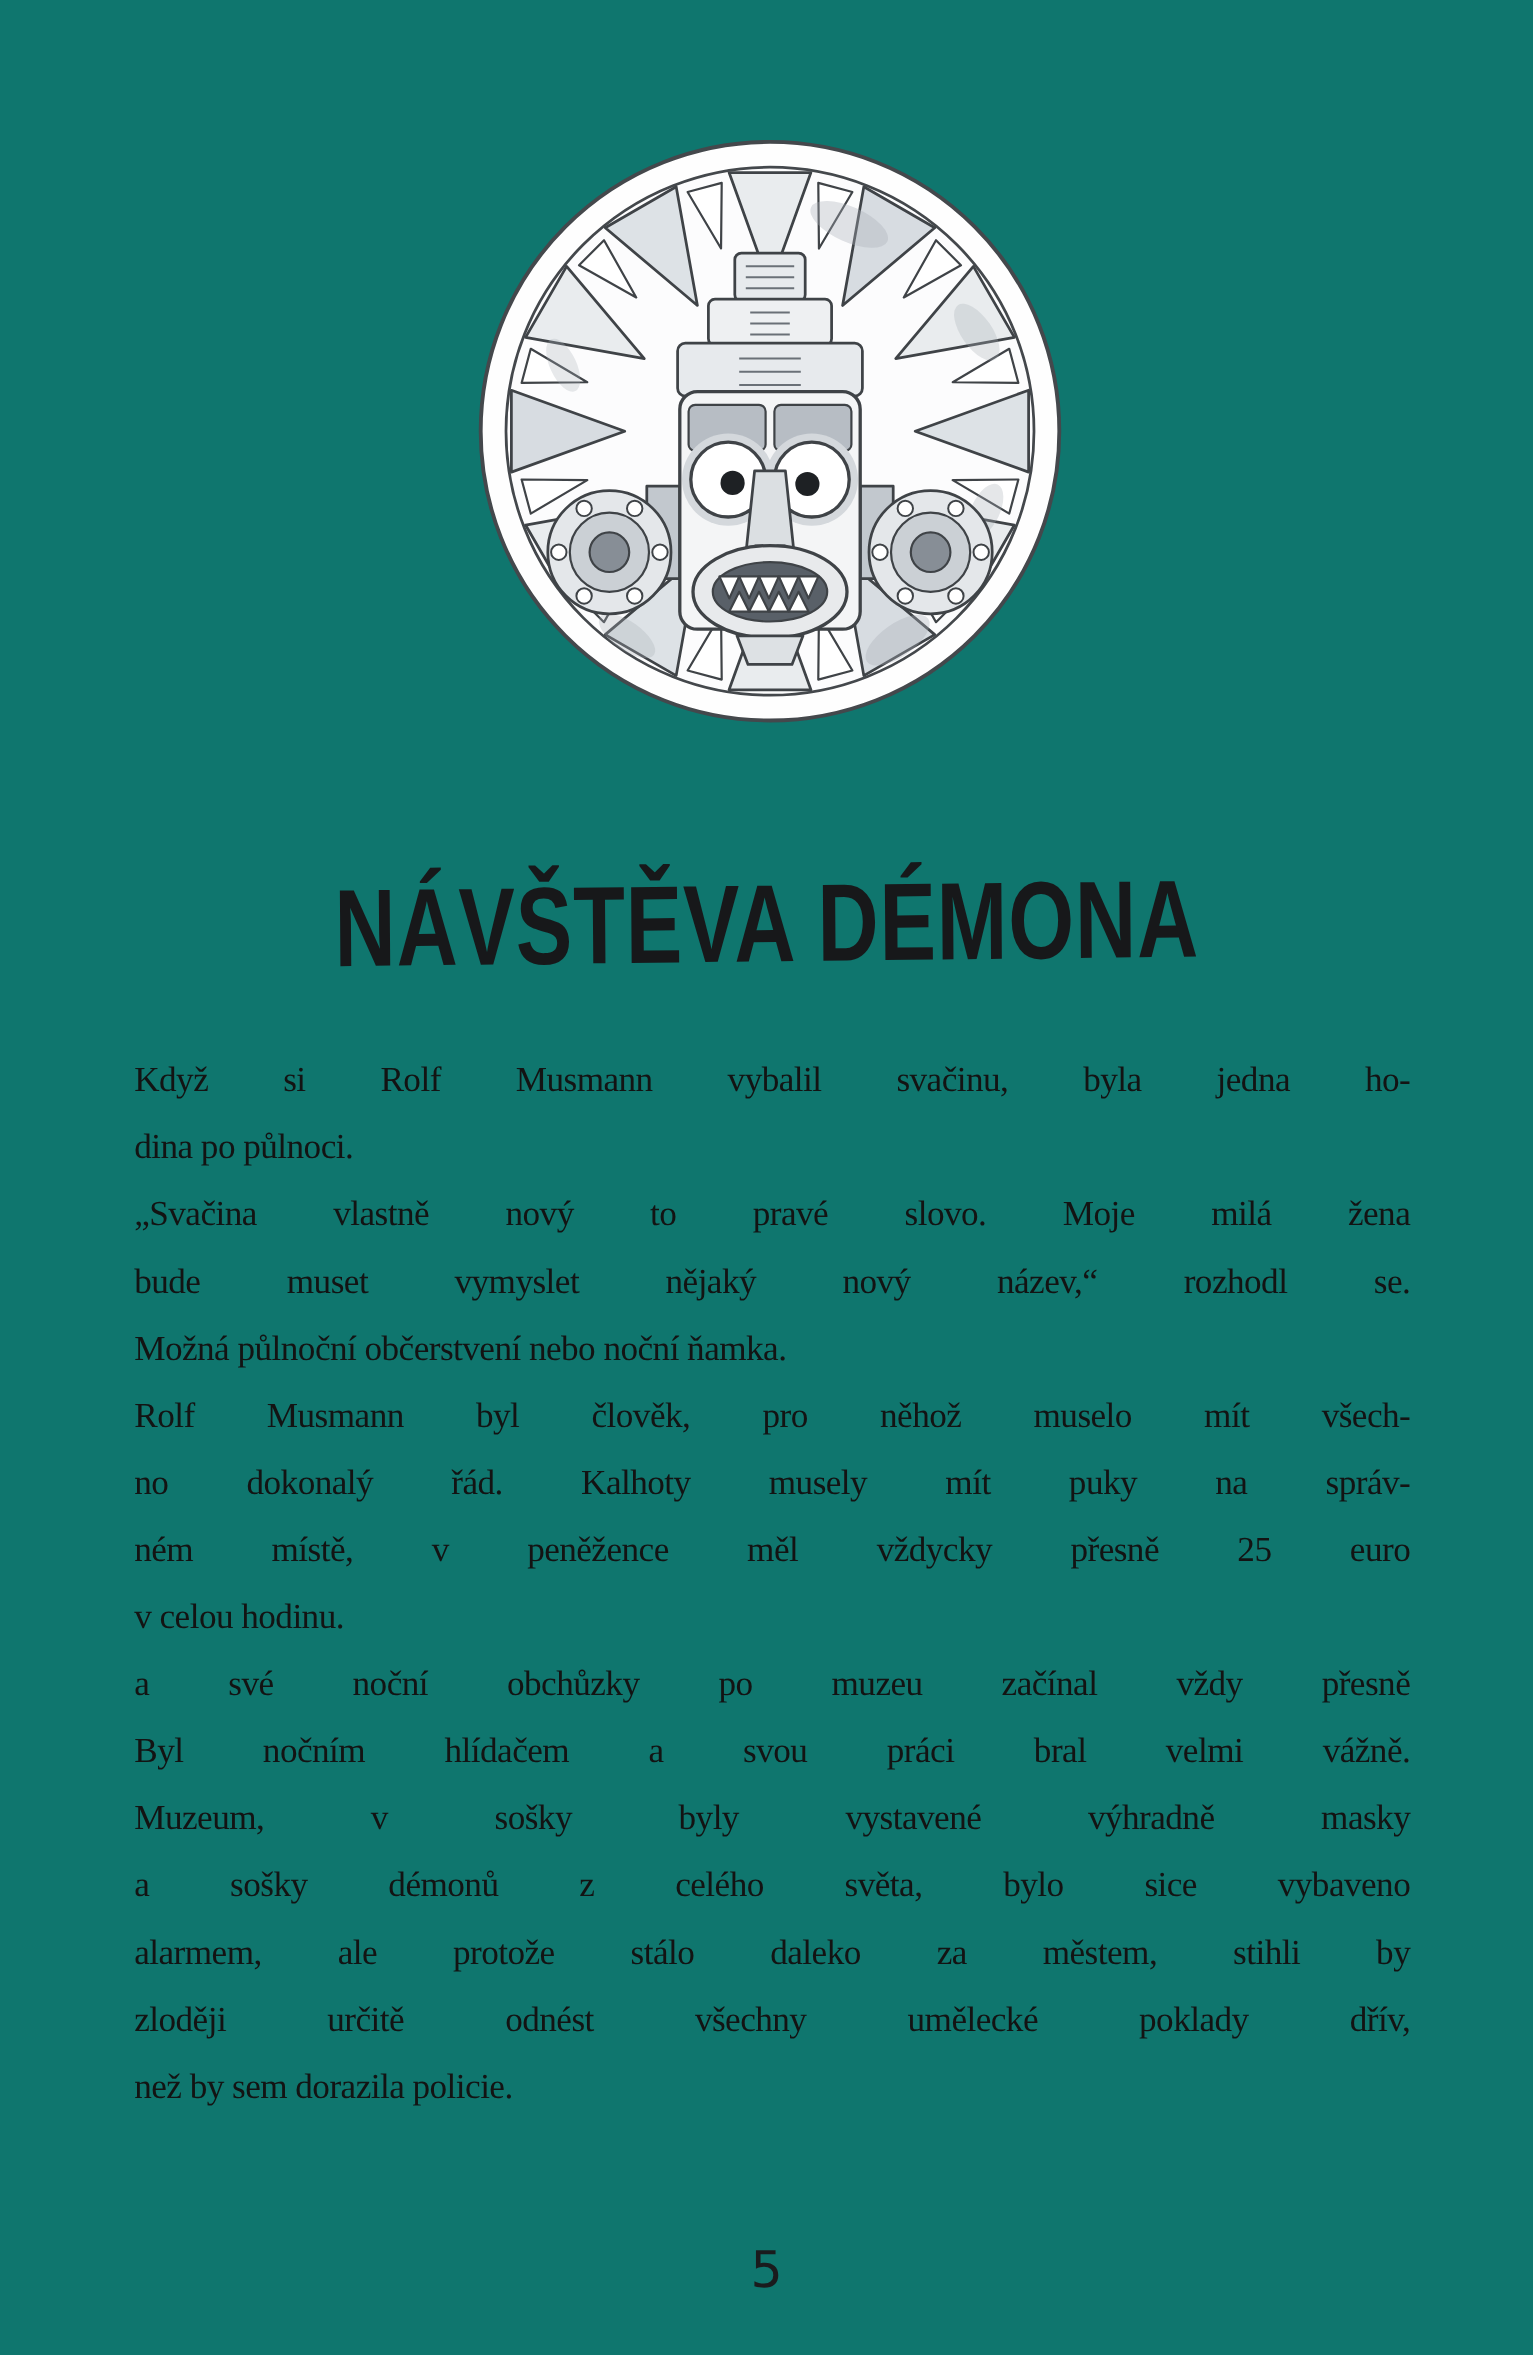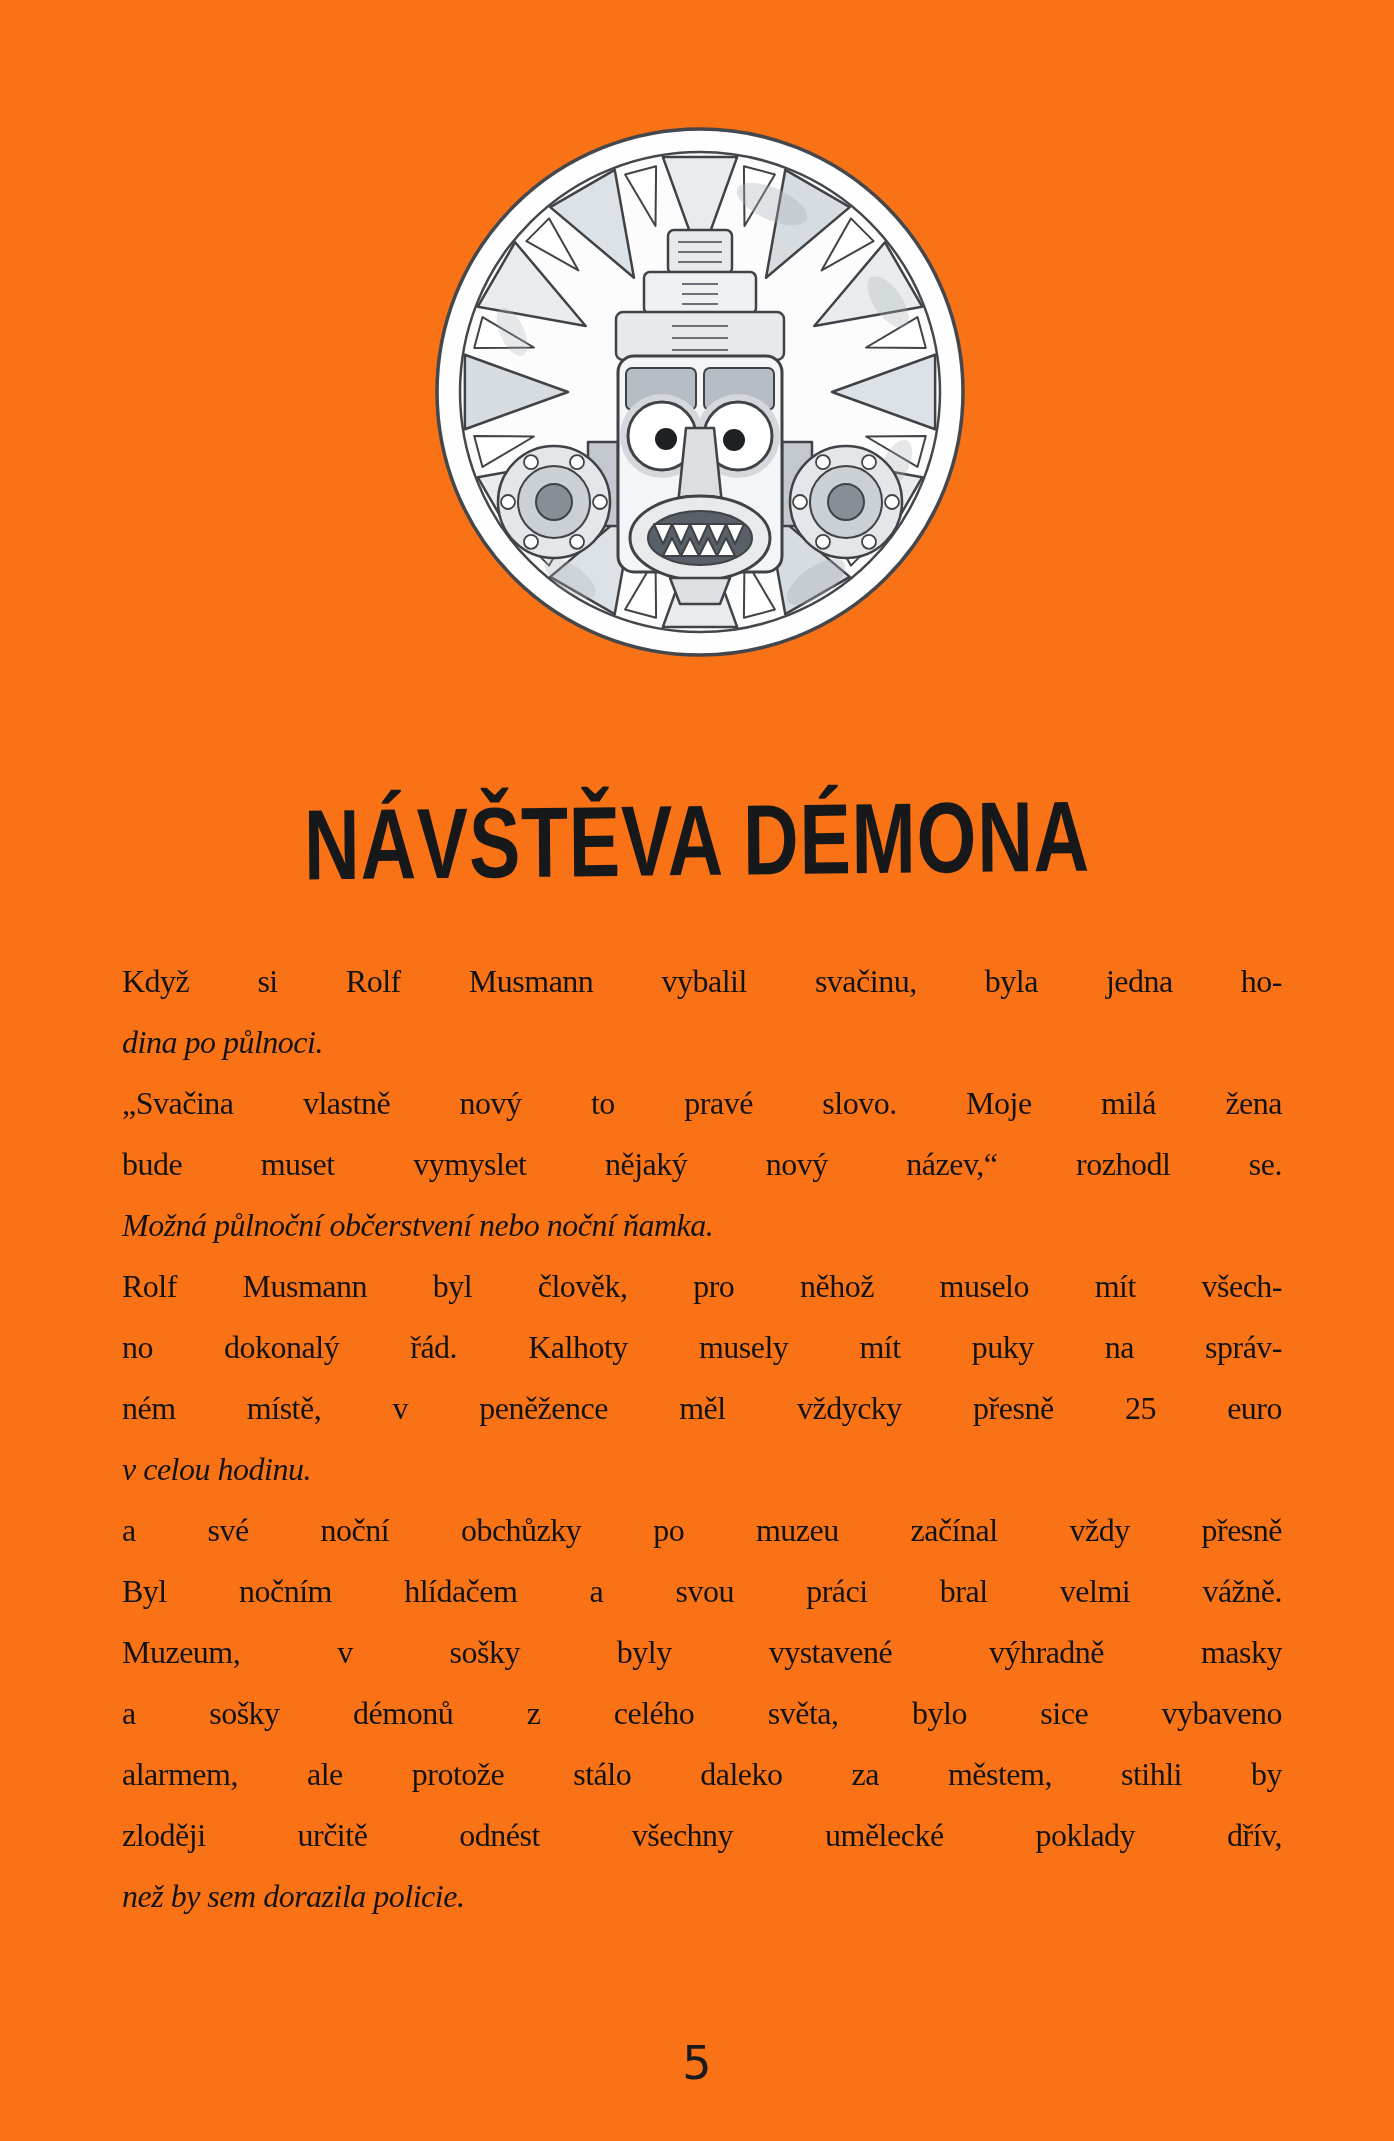--- a/index.html
+++ b/index.html
@@ -1,20 +1,20 @@
 <!DOCTYPE html>
 <html lang="cs"><head>
 <meta charset="utf-8">
 <style>
   html, body { margin: 0; padding: 0; background: #ffffff; }
   .page {
     position: relative;
     width: 1394px;
     height: 2141px;
-    background: #f97316;
+    background: #0f766e;
     margin: 0 auto;
     overflow: hidden;
     font-family: "Liberation Serif", serif;
     color: #151515;
   }
   .illustration {
     position: absolute;
     left: 420px;
     top: 112px;
     width: 560px;
@@ -50,21 +50,20 @@
   }
   .body-text .line {
     text-align: justify;
     text-align-last: justify;
     white-space: normal;
     height: 61px;
     overflow: visible;
   }
   .body-text .line.para-end {
     text-align-last: left;
-    font-style: italic;
   }
   .page-number {
     position: absolute;
     left: 0;
     top: 2038px;
     width: 100%;
     text-align: center;
     font-family: "DejaVu Sans", sans-serif;
     font-size: 46px;
     line-height: 50px;

